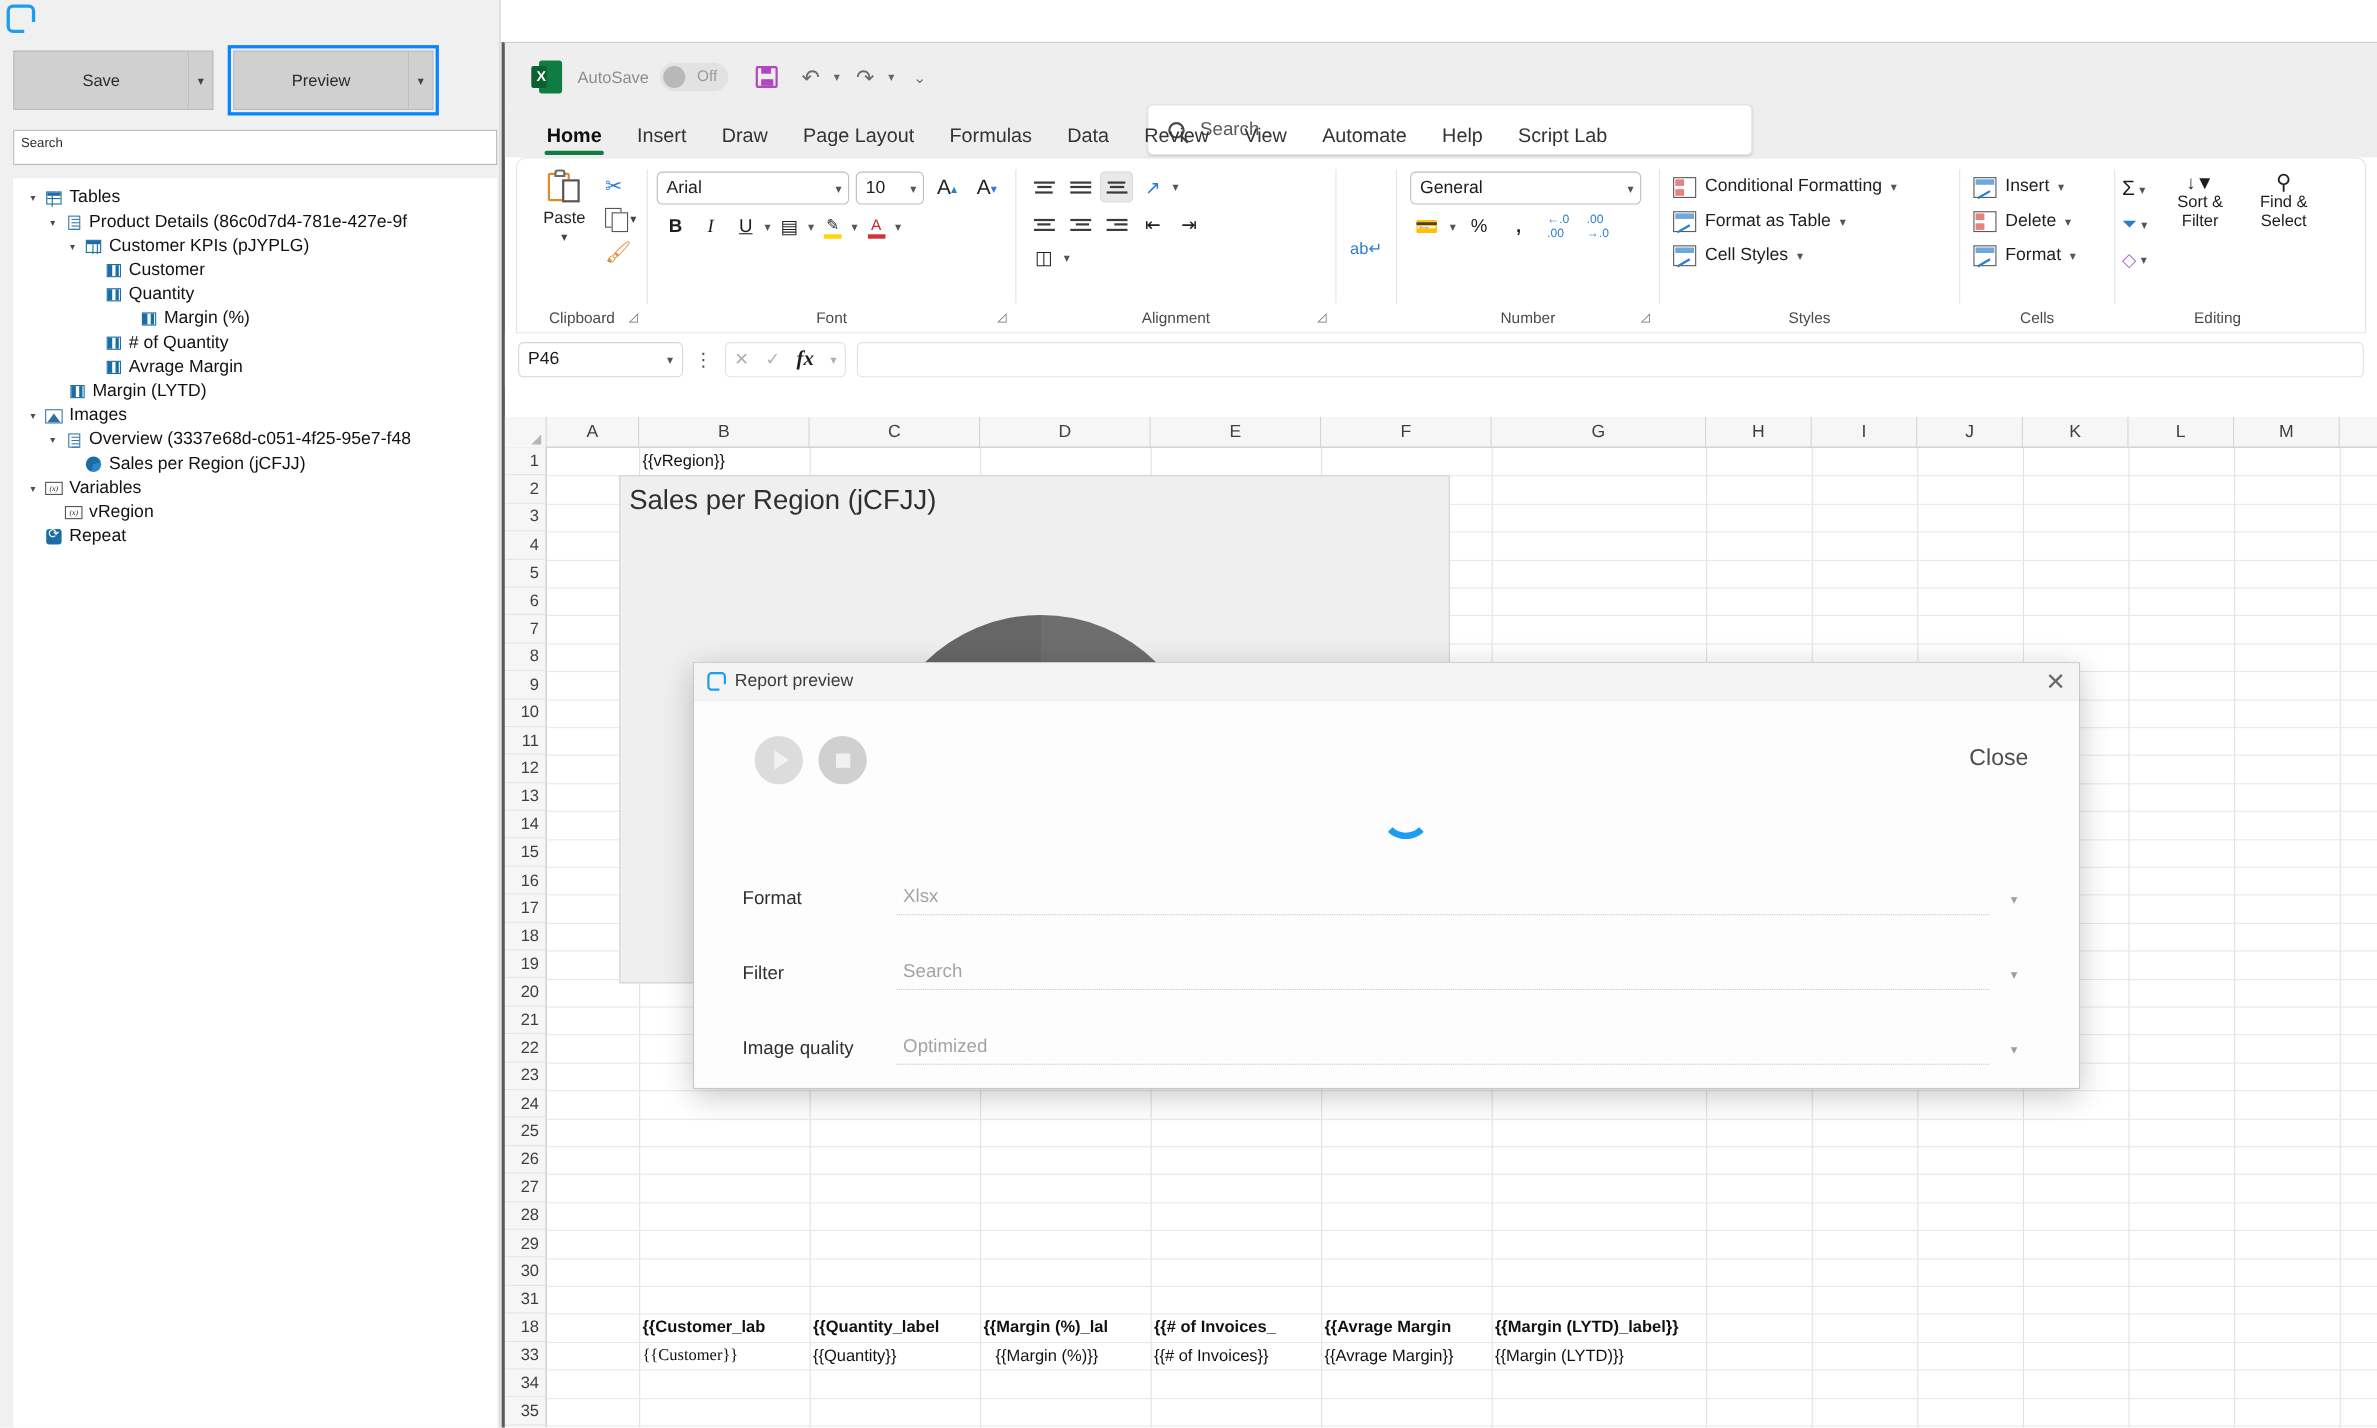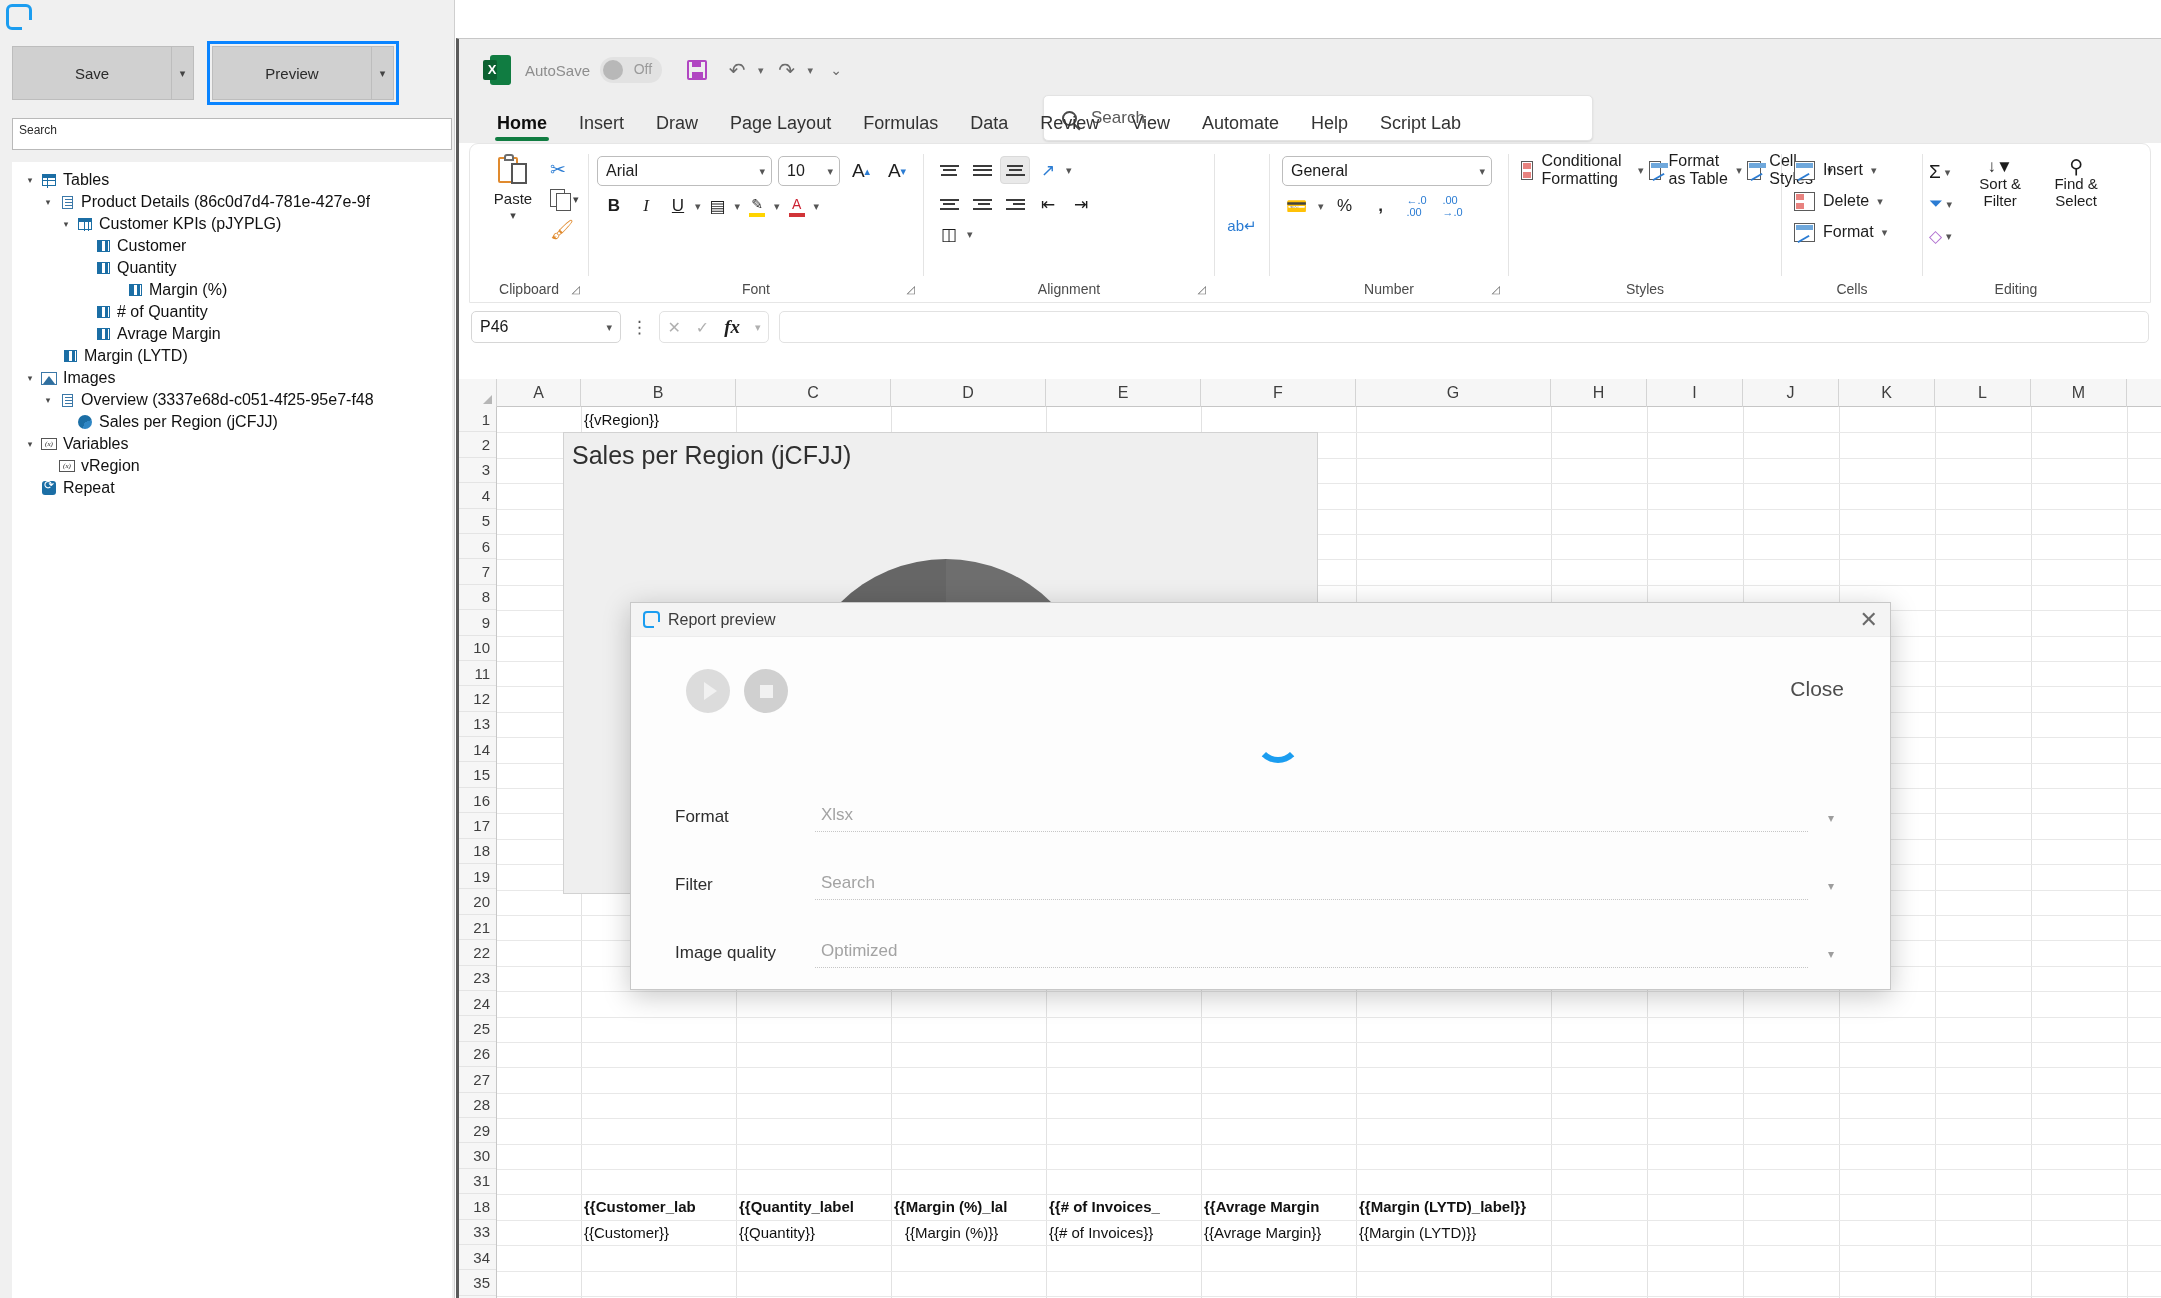--- a/index.html
+++ b/index.html
@@ -175,21 +175,21 @@
   .alignrow{display:flex;align-items:center;gap:3px;padding:6px 0 0 4px;}
   .alignbtn{width:30px;height:28px;display:flex;flex-direction:column;justify-content:center;gap:2.5px;align-items:center;}
   .alignbtn i{display:block;height:2px;background:#3b3b3b;}
   .alignbtn.sel{background:#e9e9e9;border:1px solid #dadada;border-radius:4px;}
 
   .numrow{display:flex;align-items:center;gap:4px;padding:6px 0 0 6px;}
   .numcombo{width:210px;height:30px;border:1px solid #bdbdbd;border-radius:5px;background:#fff;
      display:flex;align-items:center;justify-content:space-between;padding:0 6px 0 8px;font-size:16px;}
   .numrow2{display:flex;align-items:center;gap:6px;padding:6px 0 0 6px;}
 
-  .stylelist{display:flex;flex-direction:row;gap:5px;padding:7px 6px 0 6px;}
+  .stylelist{display:flex;flex-direction:column;gap:5px;padding:7px 6px 0 6px;}
   .styleitem{display:flex;align-items:center;gap:8px;font-size:16px;color:#1d1d1d;height:26px;}
   .mini-tbl{width:21px;height:19px;border:1.6px solid #5a5a5a;background:#fff;position:relative;}
   .mini-tbl.red:before{content:"";position:absolute;left:1px;top:1px;width:8px;height:6px;background:#e8827f;}
   .mini-tbl.red:after{content:"";position:absolute;left:1px;top:10px;width:8px;height:6px;background:#e8827f;}
   .mini-tbl.blue:before{content:"";position:absolute;left:1px;top:1px;width:17px;height:5px;background:#6fa8dc;}
   .mini-tbl.blue:after{content:"";position:absolute;left:2px;bottom:1px;width:13px;height:2px;background:#2b7cd3;transform:rotate(-30deg);}
 
   .cellslist{display:flex;flex-direction:column;gap:5px;padding:7px 6px 0 6px;}
   .cellitem{display:flex;align-items:center;gap:8px;font-size:16px;color:#1d1d1d;height:26px;}
 
@@ -802,21 +802,21 @@
       </div>
 
       <div id="celltexts">
           <div class="cell" style="left: 87px; top: 4px; max-width: 151px;">{{vRegion}}</div>
           <div class="cell b" style="left: 87px; top: 791.4px; max-width: 151px;">{{Customer_lab</div>
           <div class="cell b" style="left: 242px; top: 791.4px; max-width: 151px;">{{Quantity_label</div>
           <div class="cell b" style="left: 397px; top: 791.4px; max-width: 151px;">{{Margin (%)_lal</div>
           <div class="cell b" style="left: 552px; top: 791.4px; max-width: 151px;">{{# of Invoices_</div>
           <div class="cell b" style="left: 707px; top: 791.4px; max-width: 151px;">{{Avrage Margin</div>
           <div class="cell b" style="left: 862px; top: 791.4px; max-width: 191px;">{{Margin (LYTD)_label}}</div>
-          <div class="cell" style="left: 87px; top: 816.8px; max-width: 151px;">{{Customer}}</div>
+          <div class="cell" style="left: 87px; top: 816.8px; max-width: 151px; font-family: Liberation Serif, serif;">{{Customer}}</div>
           <div class="cell" style="left: 242px; top: 816.8px; max-width: 151px;">{{Quantity}}</div>
           <div class="cell" style="left: 408px; top: 816.8px; max-width: 151px;">{{Margin (%)}}</div>
           <div class="cell" style="left: 552px; top: 816.8px; max-width: 151px;">{{# of Invoices}}</div>
           <div class="cell" style="left: 707px; top: 816.8px; max-width: 151px;">{{Avrage Margin}}</div>
           <div class="cell" style="left: 862px; top: 816.8px; max-width: 191px;">{{Margin (LYTD)}}</div>
         </div>
     </div>
   </div>
 </div>
 

